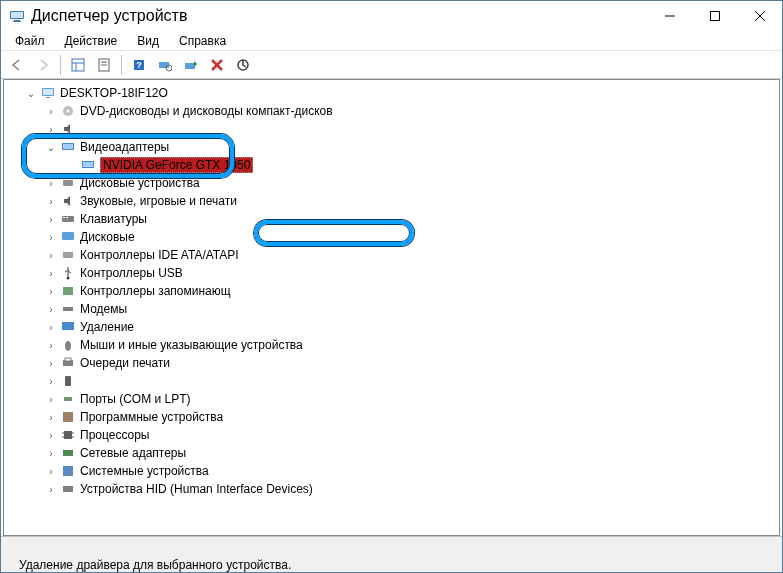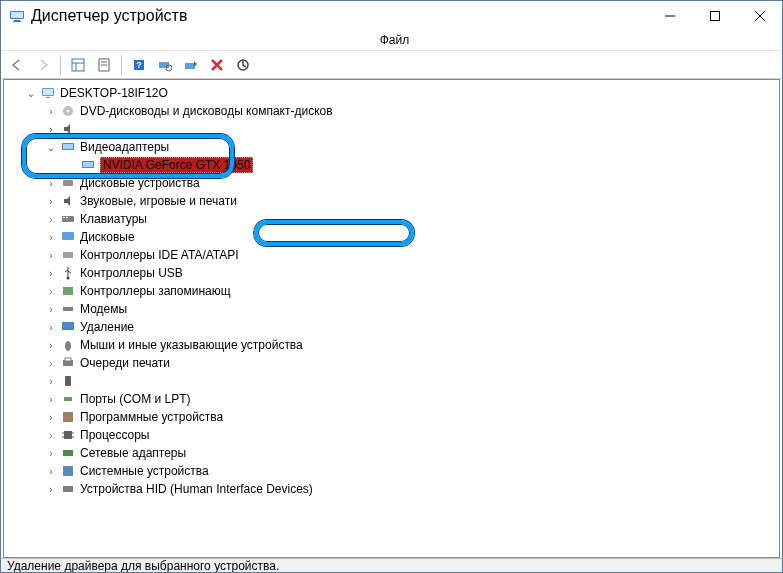--- a/index.html
+++ b/index.html
@@ -3,39 +3,39 @@
 <meta charset="utf-8">
 <style>
 * { margin: 0; padding: 0; box-sizing: border-box; font-family: "Segoe UI", Tahoma, sans-serif; }
 body { background: #fff; width: 783px; height: 573px; overflow: hidden; display: flex; flex-direction: column; border: 1px solid #5a7a9a; }
 .titlebar { background: #fff; height: 30px; display: flex; align-items: center; padding-left: 8px; color: #000; font-size: 16px; }
 .titlebar .icon { width: 16px; height: 16px; margin-right: 6px; display:flex; align-items:center; justify-content:center; }
 .titlebar .title { flex: 1; }
 .titlebar .winbtns { display: flex; }
 .titlebar .winbtn { width: 45px; height: 30px; display: flex; align-items: center; justify-content: center; background: transparent; cursor: default; }
 .titlebar .winbtn svg { width: 10px; height: 10px; }
-.menubar { background: #fff; height: 20px; display: flex; align-items: center; padding-left: 6px; font-size: 12px; gap: 4px; border-bottom: 1px solid #e5e5e5; flex-direction: column; }
+.menubar { background: #fff; height: 20px; display: flex; align-items: center; padding-left: 6px; font-size: 12px; gap: 4px; border-bottom: 1px solid #e5e5e5; }
 .menubar .menuitem { padding: 2px 8px; cursor: default; }
 .toolbar { background: #fff; height: 28px; display: flex; align-items: center; padding-left: 4px; border-bottom: 1px solid #d0d0d0; gap: 2px; }
 .toolbar .tbtn { width: 24px; height: 24px; display: flex; align-items: center; justify-content: center; border: 1px solid transparent; }
 .toolbar .sep { width: 1px; height: 20px; background: #c0c0c0; margin: 0 3px; }
 .content { flex: 1; background: #fff; overflow: auto; position: relative; padding: 4px 0; border: 1px solid #828790; margin: 0 2px; }
 .tree { font-size: 12px; color: #000; }
 .node { display: flex; align-items: center; height: 18px; padding-left: 4px; white-space: nowrap; }
 .expander { width: 14px; height: 14px; display: inline-flex; align-items: center; justify-content: center; color: #606060; font-size: 10px; margin-right: 2px; flex-shrink:0; }
 .node-icon { width: 16px; height: 16px; margin-right: 4px; display: inline-flex; align-items: center; justify-content: center; flex-shrink:0; }
 .indent1 { padding-left: 20px; }
 .indent2 { padding-left: 40px; }
 .indent3 { padding-left: 60px; }
 .selected { background: #b91c1c; border: 1px dotted #999; }
 .context-menu { position: absolute; background: #f2f2f2; border: 1px solid #a0a0a0; box-shadow: 2px 2px 4px rgba(0,0,0,0.3); font-size: 12px; min-width: 300px; z-index: 10; }
 .context-menu .cm-item { padding: 5px 16px 5px 30px; cursor: default; }
 .context-menu .cm-item.highlight { background: #91c9f7; }
 .context-menu .cm-sep { height: 1px; background: #c0c0c0; margin: 3px 2px; }
-.statusbar { height: 14px; background: #f0f0f0; border-top: 1px solid #c0c0c0; font-size: 12px; display: flex; align-items: flex-start; padding-left: 6px; color: #000; }
+.statusbar { height: 36px; background: #f0f0f0; border-top: 1px solid #c0c0c0; font-size: 12px; display: flex; align-items: flex-end; padding-left: 18px; color: #000; }
 .hl-ring { position:absolute; border:4px solid #0aa0ff; border-radius:14px; pointer-events:none; box-shadow:0 0 0 1px #003a6b inset, 0 0 0 1px #003a6b; }
 </style>
 </head>
 <body>
 
 <div class="titlebar">
   <span class="icon">
     <svg viewBox="0 0 16 16">
         <rect x="1" y="3" width="14" height="8" fill="#3a7abd" rx="1"></rect>
         <rect x="2" y="4" width="12" height="6" fill="#cfe3f5"></rect>

